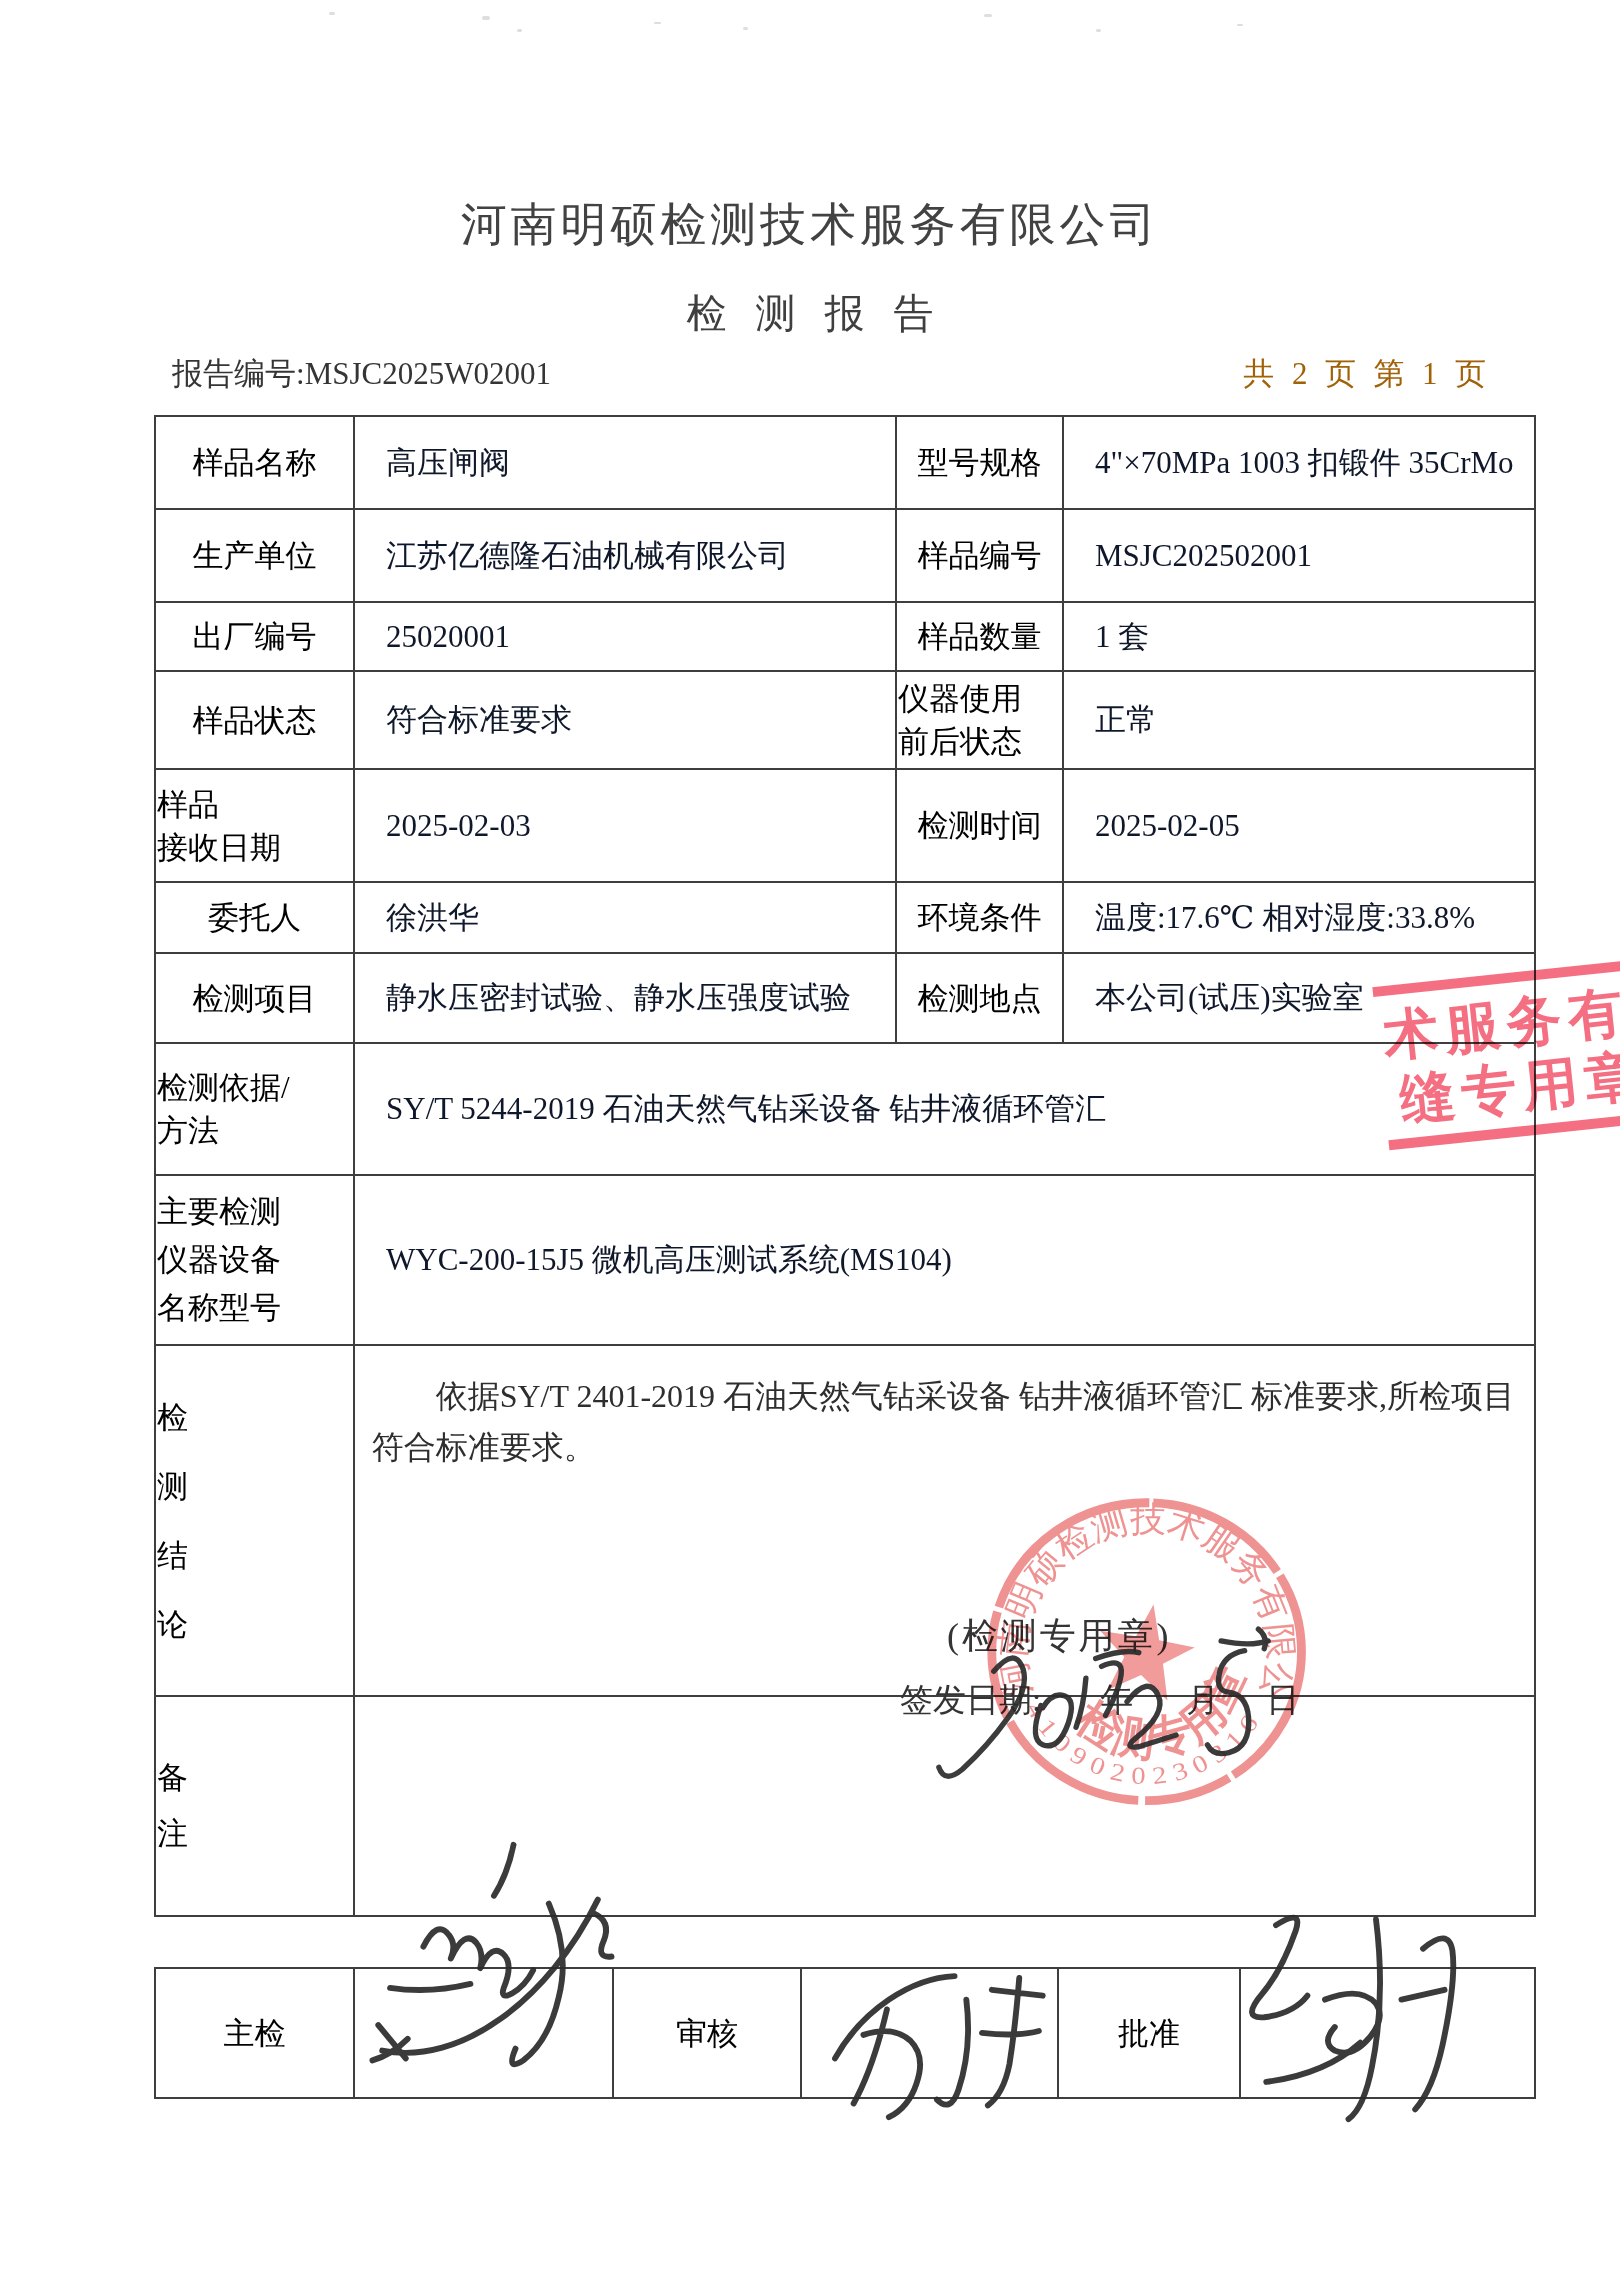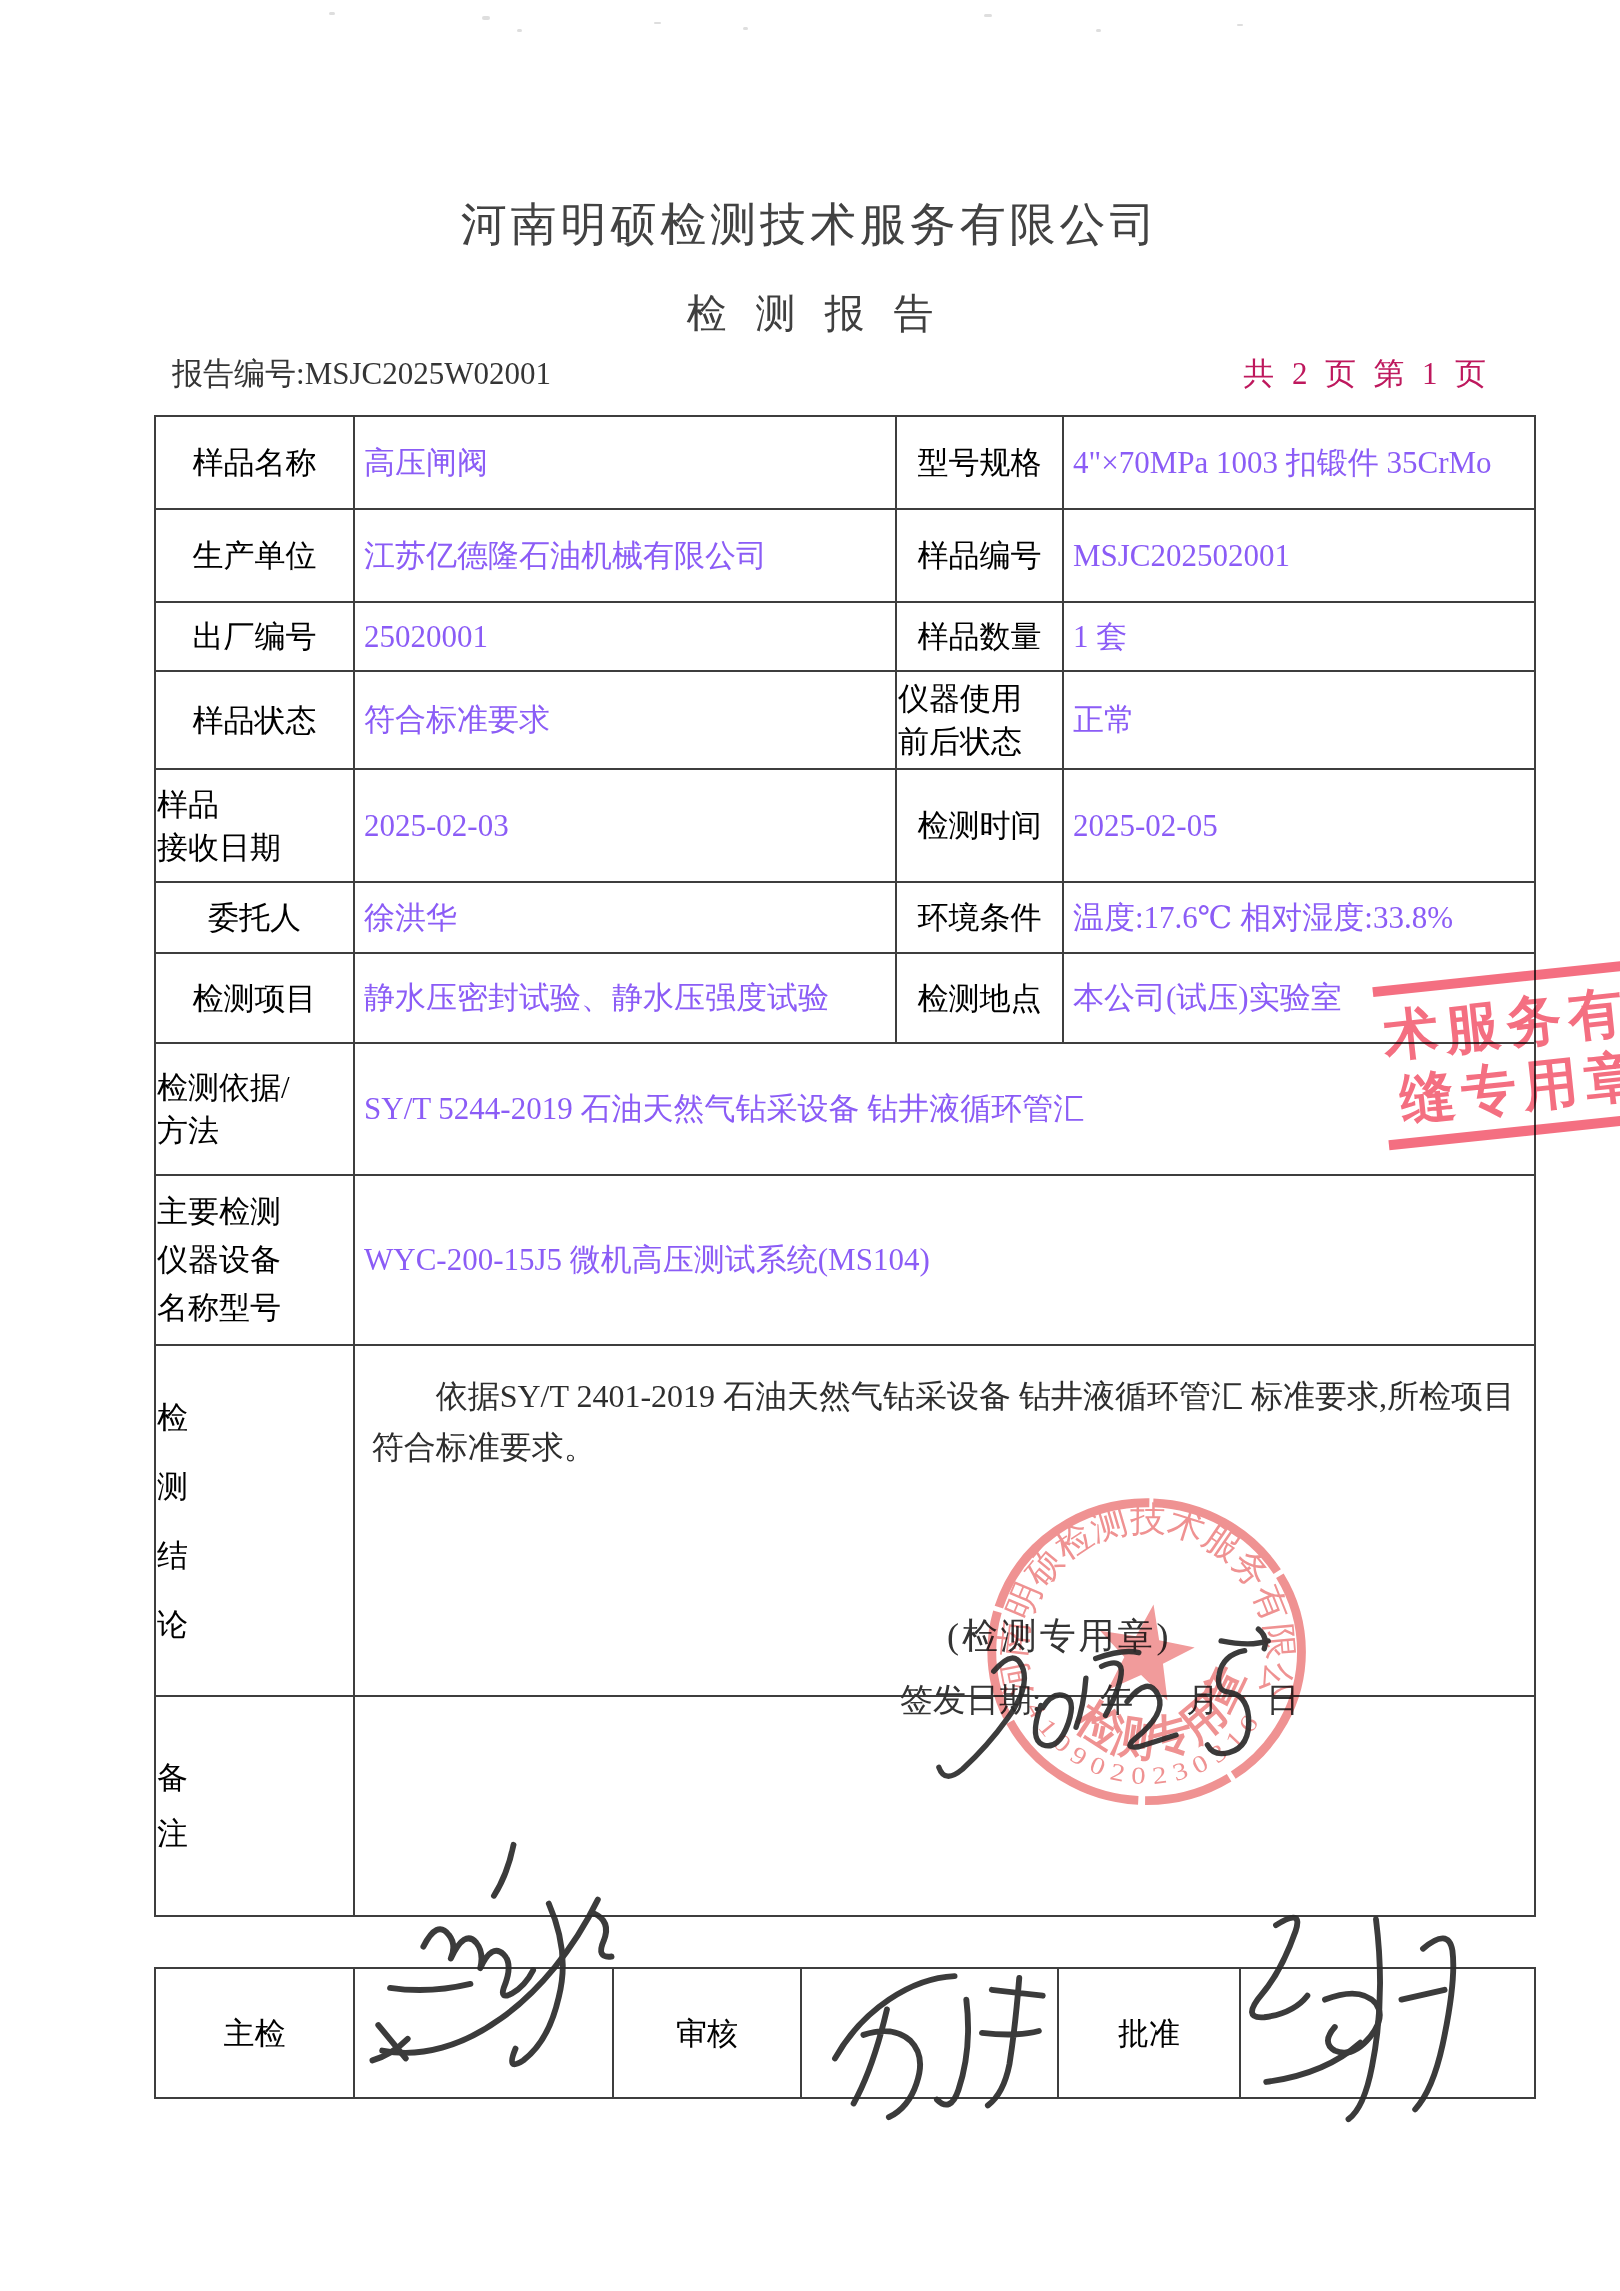--- a/index.html
+++ b/index.html
@@ -4,28 +4,28 @@
 <style>
   html,body{margin:0;padding:0;background:#e8e8e8;}
   .page{position:relative;width:1620px;height:2292px;background:#ffffff;overflow:hidden;
         font-family:"Liberation Serif","DejaVu Serif",serif;color:#333;}
   
   .company-title{position:absolute;top:194px;left:0;width:100%;text-align:center;
         font-size:46px;letter-spacing:3.9px;color:#424242;font-weight:500;}
   .report-title{position:absolute;top:286px;left:0;width:100%;text-align:center;
         font-size:40px;letter-spacing:29px;text-indent:29px;color:#3f3f3f;font-weight:500;}
   .report-no{position:absolute;left:172px;top:353px;font-size:31px;color:#353535;}
-  .pagination{position:absolute;right:129px;top:353px;font-size:31px;color:#be185d;letter-spacing:4.9px;}
+  .pagination{position:absolute;right:129px;top:353px;font-size:31px;color:#a16207;letter-spacing:4.9px;}
   
   table{border-collapse:collapse;table-layout:fixed;}
   .main-table{position:absolute;left:154px;top:415px;width:1380px;}
   .sig-table{position:absolute;left:154px;top:1940px;width:1380px;margin-top:27px;}
   td{border:2.9px solid #3e3e3e;vertical-align:middle;overflow:hidden;}
   .lb{text-align:center;font-size:31px;color:#000000;line-height:43px;}
-  .vl{font-size:31px;color:#8b5cf6;padding-left:9px;}
+  .vl{font-size:31px;color:#0f172a;padding-left:31px;}
   .vstack div{text-align:left;}
   .lh70 div{line-height:69px;}
   .lh56 div{line-height:56px;}
   .lh48 div{line-height:48px;}
   .concl{vertical-align:top;position:relative;}
   .concl .text{margin:23.5px 15.7px 0 15.7px;text-indent:2em;font-size:32px;line-height:51px;color:#2e2e2e;}
   .seal-note{position:absolute;left:947px;top:1612px;font-size:36px;letter-spacing:2.9px;color:#343434;}
   .issue-line{position:absolute;left:900px;top:1678px;font-size:33px;color:#343434;}
   .issue-line .yr{margin-left:59px;} .issue-line .mo{margin-left:53px;} .issue-line .dy{margin-left:47px;}
   

